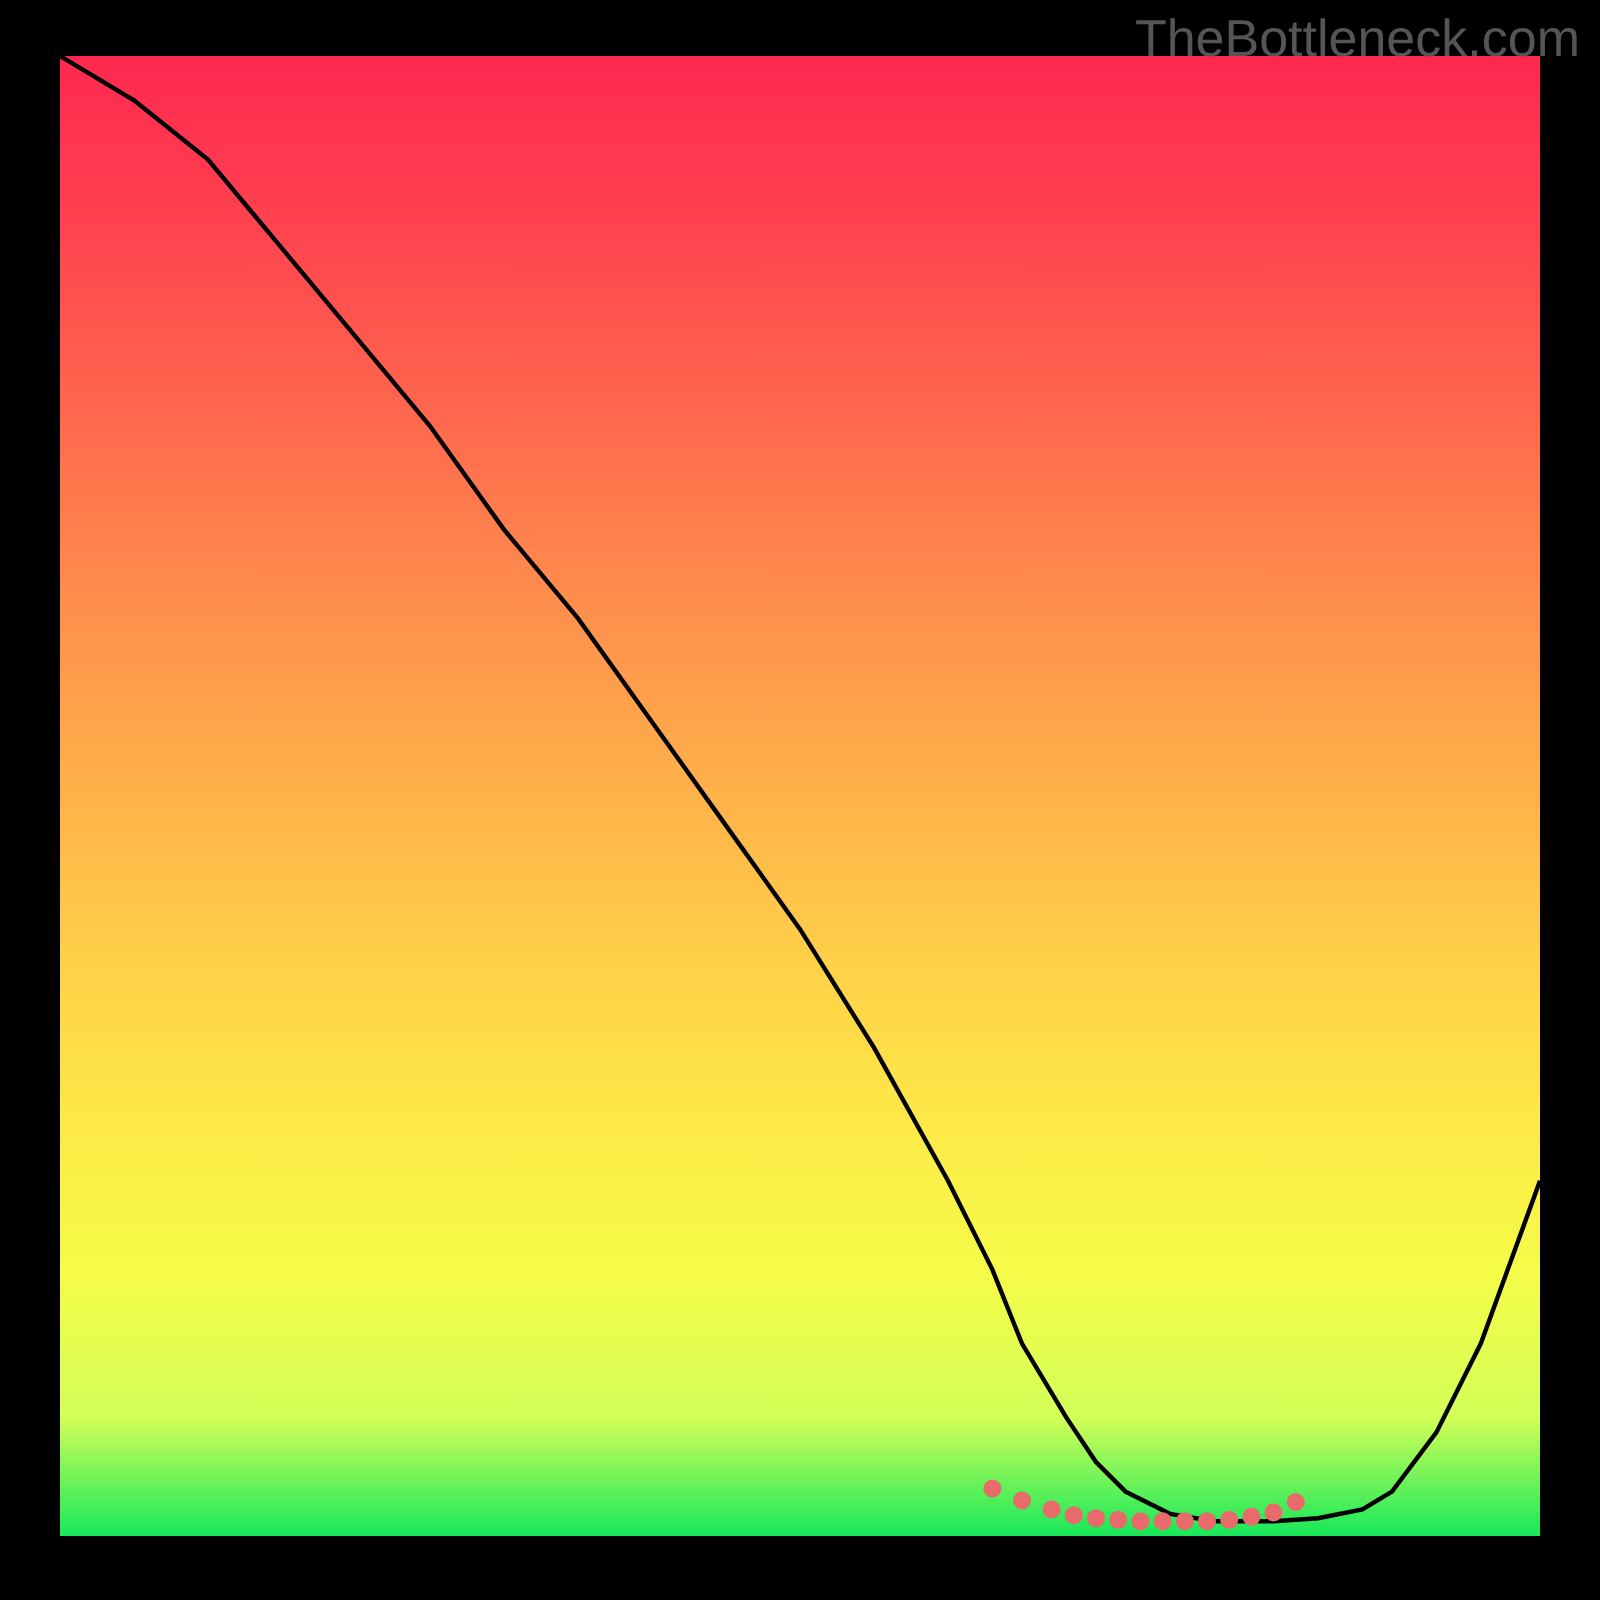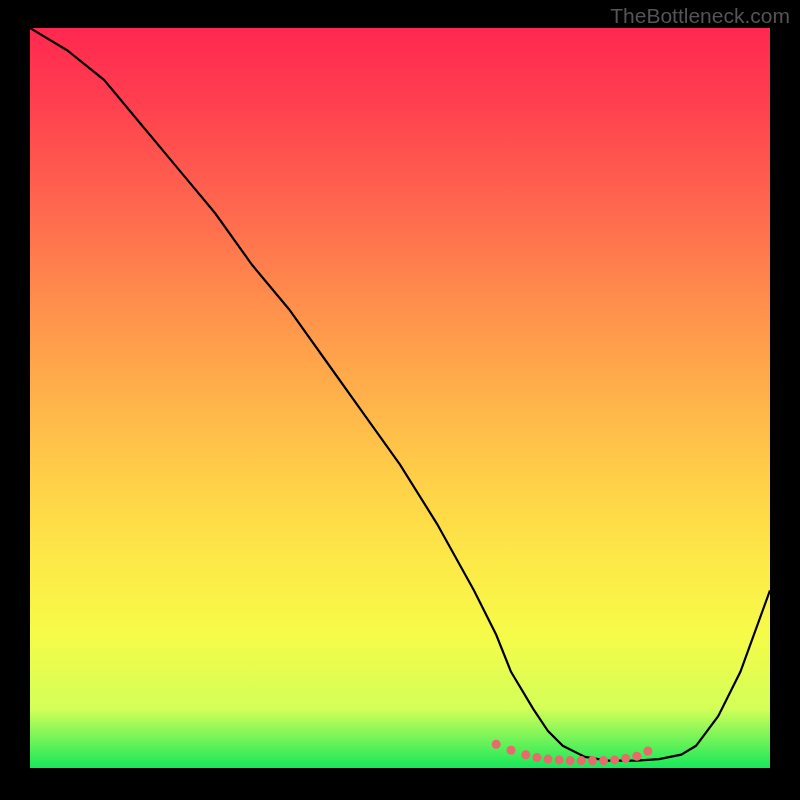--- a/index.html
+++ b/index.html
@@ -9,21 +9,21 @@
     background: #000;
     position: relative;
     overflow: hidden;
     font-family: Arial, sans-serif;
   }
   .watermark {
     position: absolute;
     top: 4px;
     right: 10px;
     color: #555;
-    font-size: 21px;
+    font-size: 26px;
     font-weight: 500;
     z-index: 10;
   }
   .plot-area {
     position: absolute;
     left: 30px;
     top: 28px;
     width: 740px;
     height: 740px;
   }

